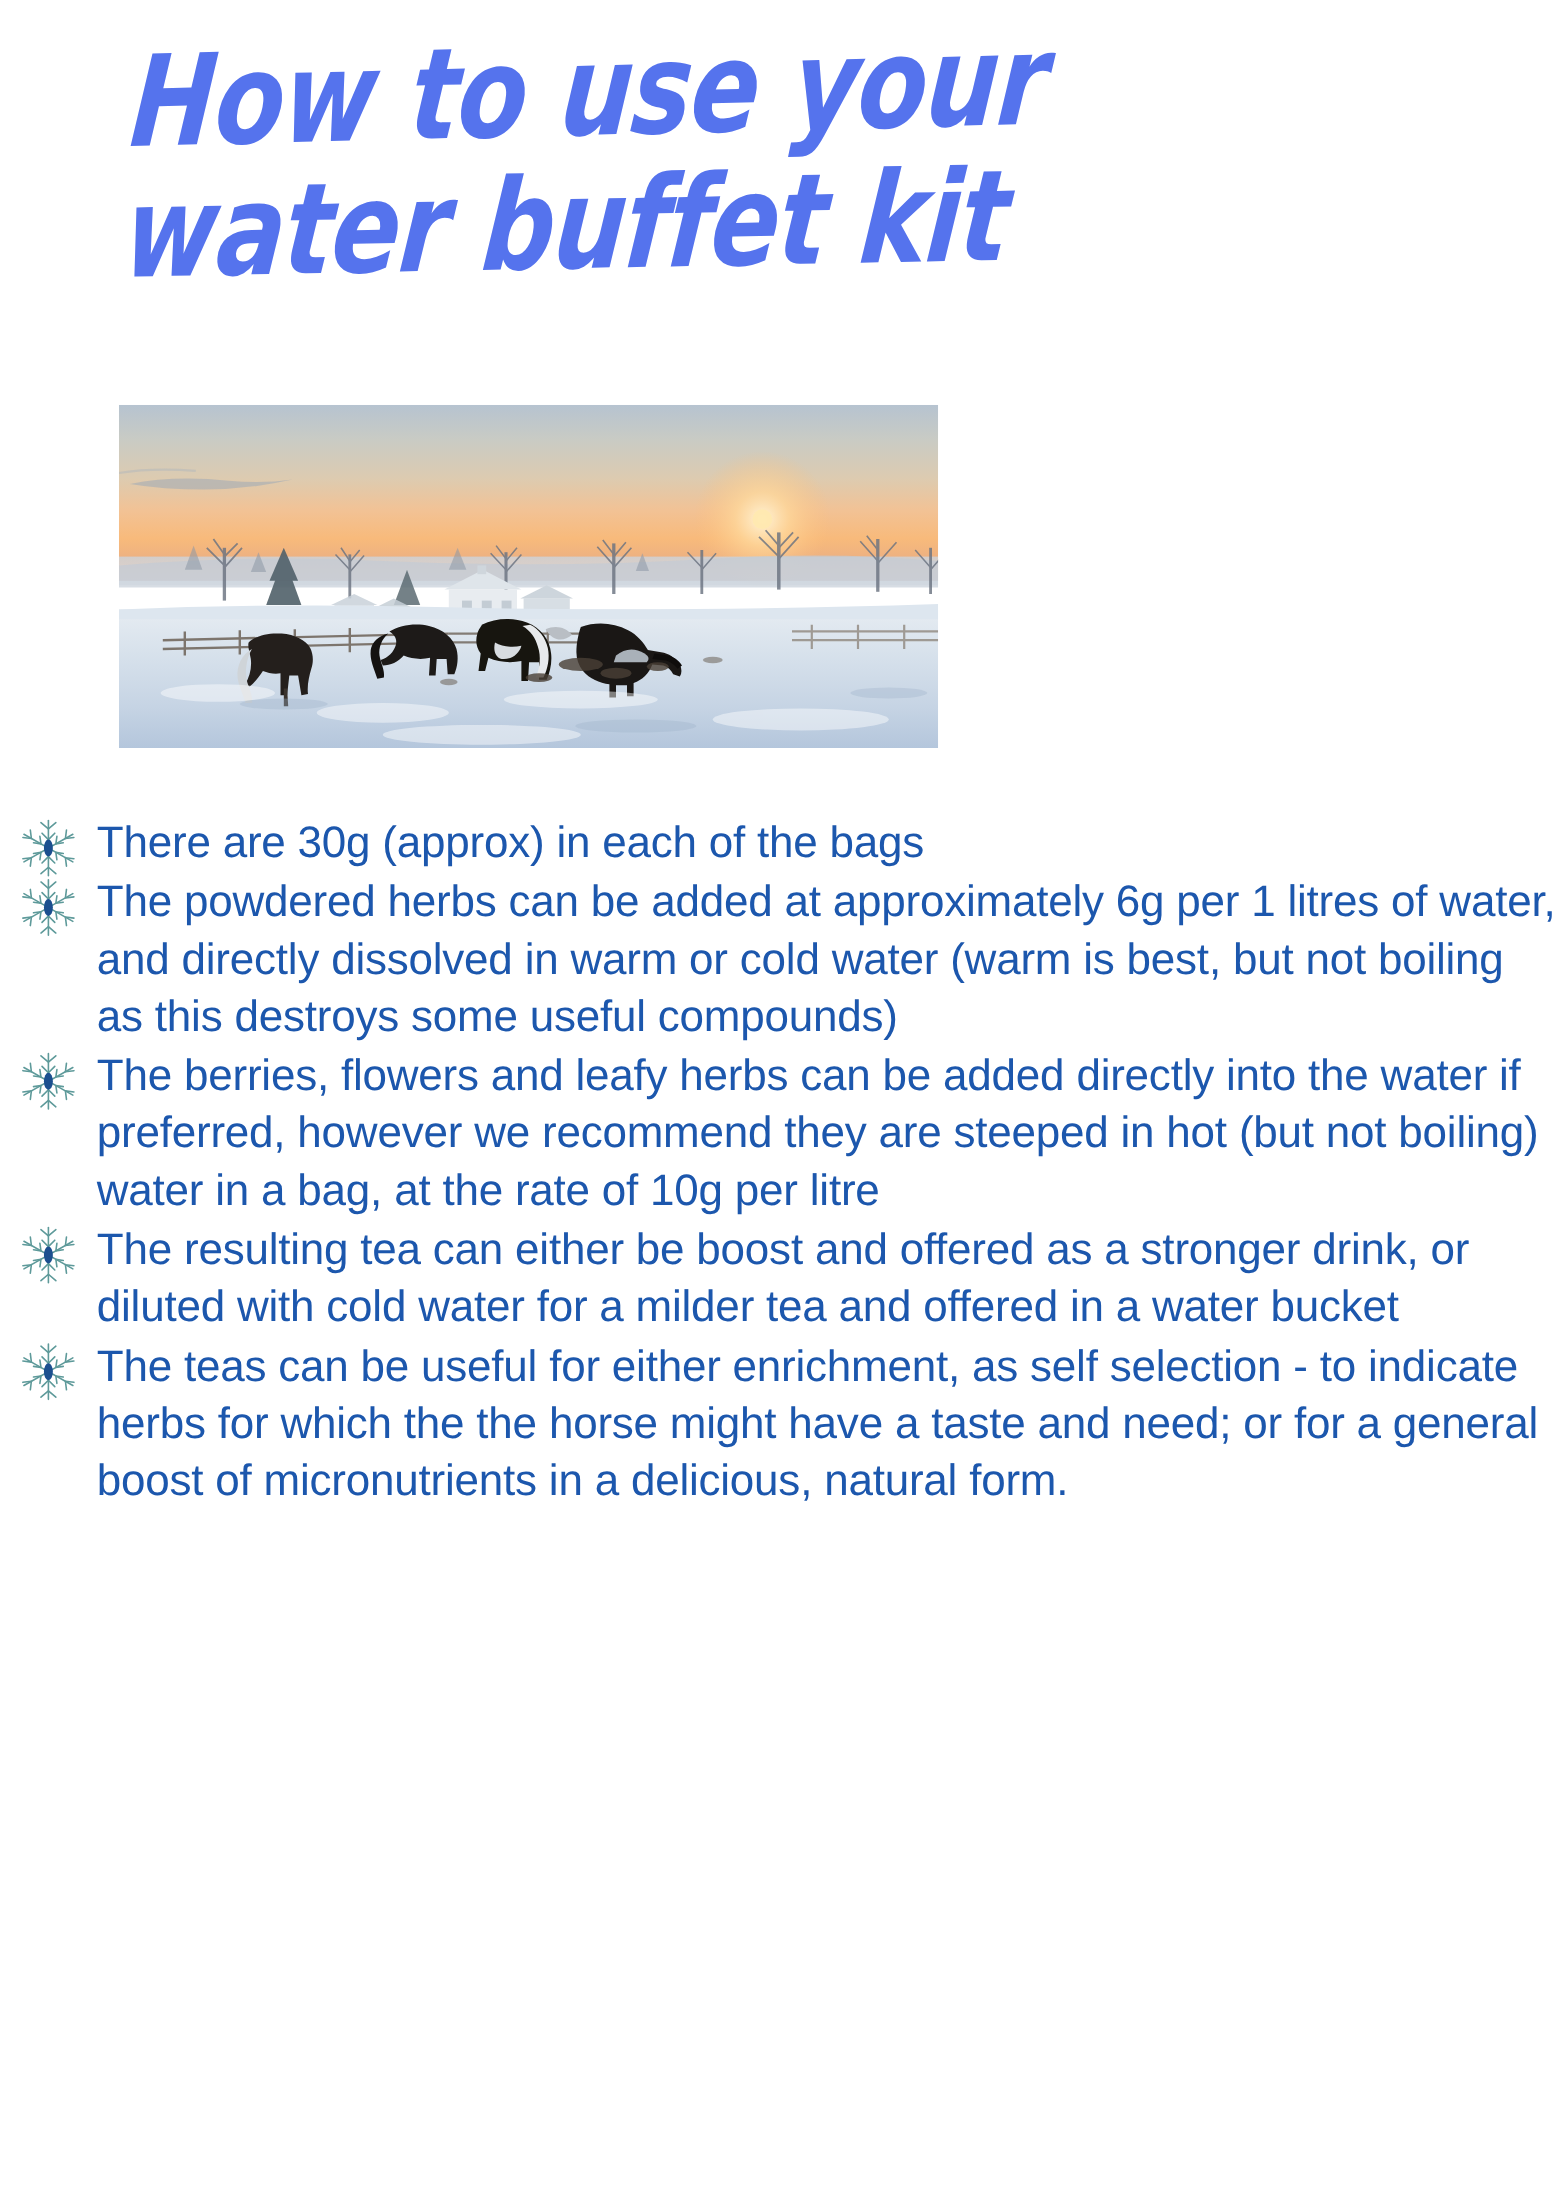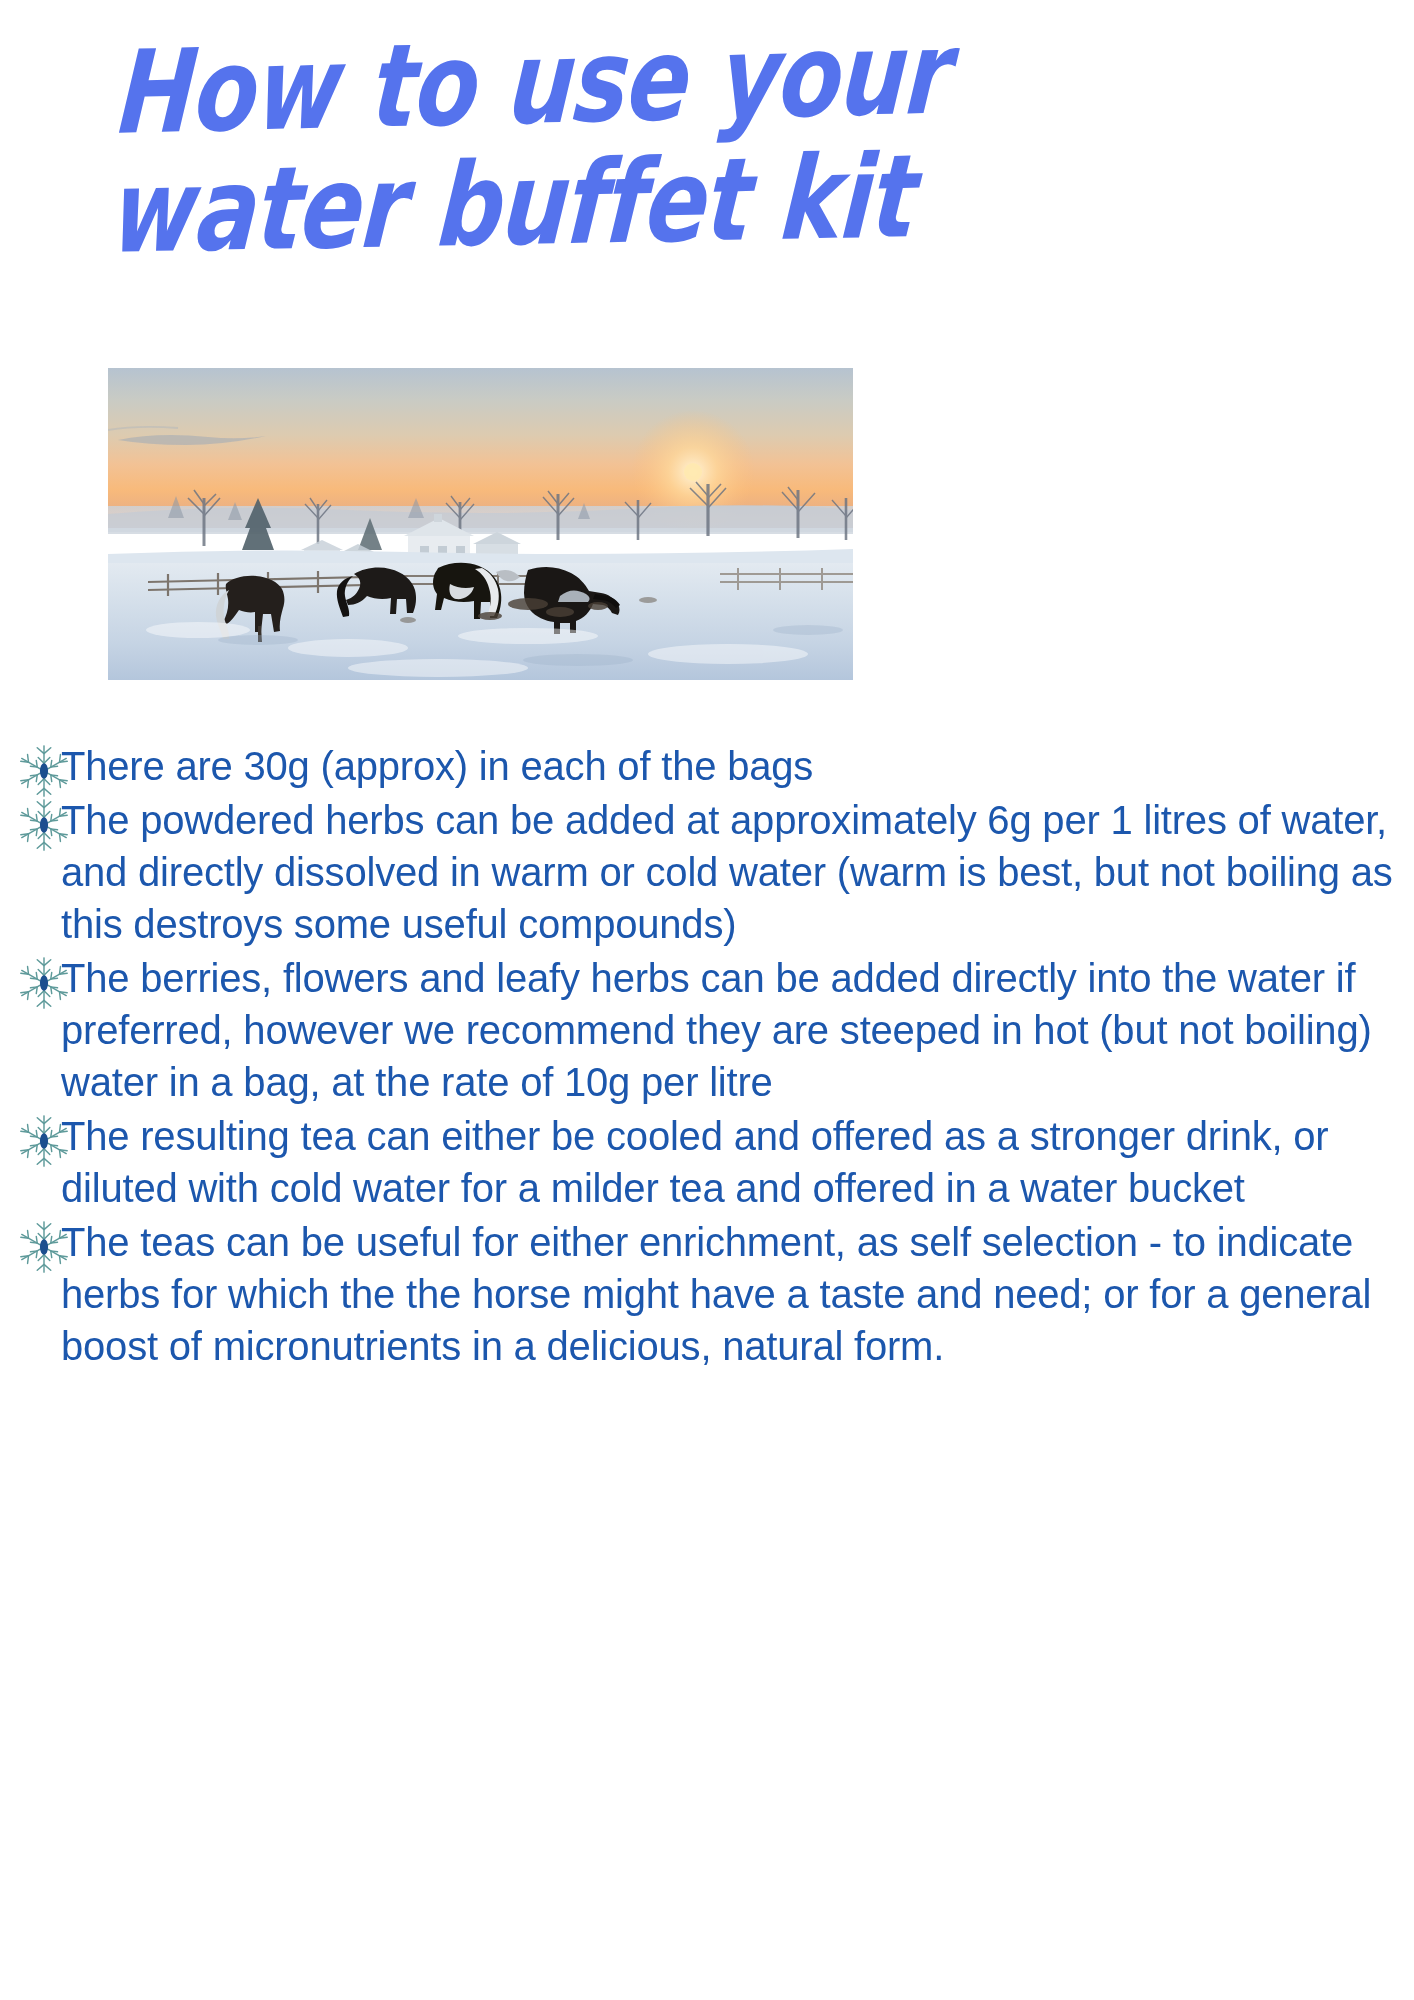--- a/index.html
+++ b/index.html
@@ -98,21 +98,21 @@
     top: 740px;
     width: 1414px;
   }
   .bullet-list {
     list-style: none;
     margin: 0;
     padding: 0;
   }
   .bullet-item {
     position: relative;
-    padding-left: 61px;
+    padding-left: 88px;
     margin: 0 0 2px 0;
     color: #1c57ad;
     font-family: "Liberation Sans", sans-serif;
     font-size: 40px;
     line-height: 1.30;
     font-weight: 400;
     letter-spacing: -0.2px;
     max-width: 1390px;
   }
   .bullet-icon {
@@ -375,21 +375,21 @@
           <path d="M53 17 L7 43"></path>
           <path d="M30 12 L23 6 M30 12 L37 6 M30 22 L24 16 M30 22 L36 16"></path>
           <path d="M30 48 L23 54 M30 48 L37 54 M30 38 L24 44 M30 38 L36 44"></path>
           <path d="M14 21 L6 20 M14 21 L13 13 M23 26 L16 25 M23 26 L22 19"></path>
           <path d="M46 39 L54 40 M46 39 L47 47 M37 34 L44 35 M37 34 L38 41"></path>
           <path d="M46 21 L54 20 M46 21 L47 13 M37 26 L44 25 M37 26 L38 19"></path>
           <path d="M14 39 L6 40 M14 39 L13 47 M23 34 L16 35 M23 34 L22 41"></path>
         </g>
         <ellipse cx="30" cy="30" rx="4.2" ry="8" fill="#1c4f8f"></ellipse>
       </svg>
-      <span class="bullet-text">The resulting tea can either be cooled and offered as a stronger drink, or diluted with cold water for a milder tea and offered in a water bucket</span>
+      <span class="bullet-text">The resulting tea can either be boost and offered as a stronger drink, or diluted with cold water for a milder tea and offered in a water bucket</span>
     </li>
 
     <li class="bullet-item">
       <svg class="bullet-icon" viewBox="0 0 60 60">
         <g stroke="#5e9a9a" stroke-width="1.5" fill="none" stroke-linecap="round">
           <path d="M30 4 L30 56"></path>
           <path d="M7 17 L53 43"></path>
           <path d="M53 17 L7 43"></path>
           <path d="M30 12 L23 6 M30 12 L37 6 M30 22 L24 16 M30 22 L36 16"></path>
           <path d="M30 48 L23 54 M30 48 L37 54 M30 38 L24 44 M30 38 L36 44"></path>

